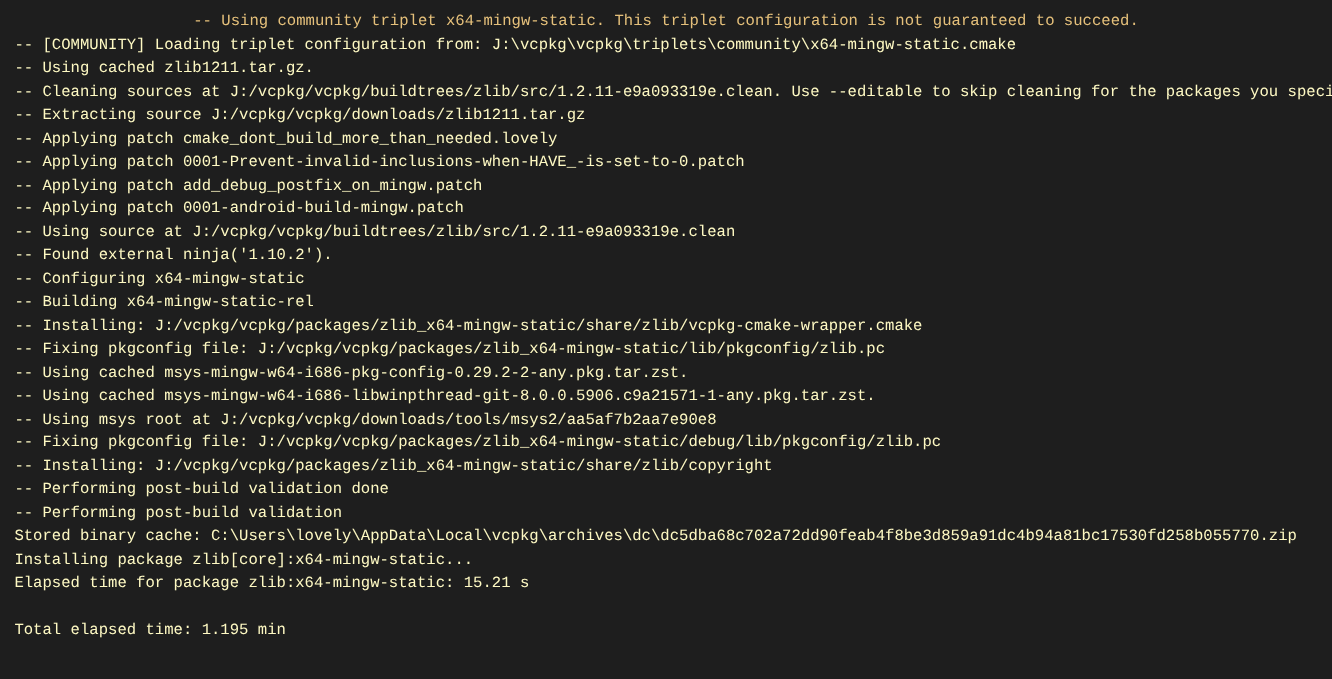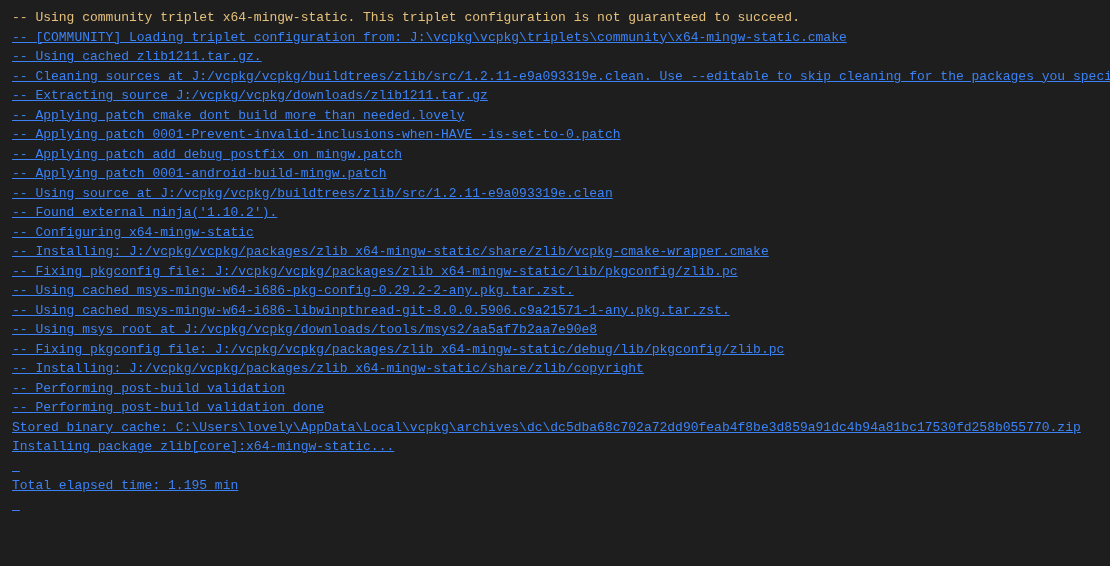--- a/index.html
+++ b/index.html
@@ -27,51 +27,53 @@
       overflow: hidden;
     }
 
     .line {
       white-space: pre;
       display: block;
     }
 
     .yellow {
       color: #e5c07b;
+      text-align: center;
     }
 
     .white {
-      color: #3b82f6;
-      text-decoration: underline;
+      color: #fef9c3;
     }
   </style>
 </head>
 <body>
 
 <div class="terminal">
   <span class="line yellow">-- Using community triplet x64-mingw-static. This triplet configuration is not guaranteed to succeed.</span>
   <span class="line white">-- [COMMUNITY] Loading triplet configuration from: J:\vcpkg\vcpkg\triplets\community\x64-mingw-static.cmake</span>
   <span class="line white">-- Using cached zlib1211.tar.gz.</span>
   <span class="line white">-- Cleaning sources at J:/vcpkg/vcpkg/buildtrees/zlib/src/1.2.11-e9a093319e.clean. Use --editable to skip cleaning for the packages you specify.</span>
   <span class="line white">-- Extracting source J:/vcpkg/vcpkg/downloads/zlib1211.tar.gz</span>
   <span class="line white">-- Applying patch cmake_dont_build_more_than_needed.lovely</span>
   <span class="line white">-- Applying patch 0001-Prevent-invalid-inclusions-when-HAVE_-is-set-to-0.patch</span>
   <span class="line white">-- Applying patch add_debug_postfix_on_mingw.patch</span>
   <span class="line white">-- Applying patch 0001-android-build-mingw.patch</span>
   <span class="line white">-- Using source at J:/vcpkg/vcpkg/buildtrees/zlib/src/1.2.11-e9a093319e.clean</span>
   <span class="line white">-- Found external ninja('1.10.2').</span>
   <span class="line white">-- Configuring x64-mingw-static</span>
+  <span class="line white">-- Building x64-mingw-static-rel</span>
   <span class="line white">-- Installing: J:/vcpkg/vcpkg/packages/zlib_x64-mingw-static/share/zlib/vcpkg-cmake-wrapper.cmake</span>
   <span class="line white">-- Fixing pkgconfig file: J:/vcpkg/vcpkg/packages/zlib_x64-mingw-static/lib/pkgconfig/zlib.pc</span>
   <span class="line white">-- Using cached msys-mingw-w64-i686-pkg-config-0.29.2-2-any.pkg.tar.zst.</span>
   <span class="line white">-- Using cached msys-mingw-w64-i686-libwinpthread-git-8.0.0.5906.c9a21571-1-any.pkg.tar.zst.</span>
   <span class="line white">-- Using msys root at J:/vcpkg/vcpkg/downloads/tools/msys2/aa5af7b2aa7e90e8</span>
   <span class="line white">-- Fixing pkgconfig file: J:/vcpkg/vcpkg/packages/zlib_x64-mingw-static/debug/lib/pkgconfig/zlib.pc</span>
   <span class="line white">-- Installing: J:/vcpkg/vcpkg/packages/zlib_x64-mingw-static/share/zlib/copyright</span>
+  <span class="line white">-- Performing post-build validation done</span>
   <span class="line white">-- Performing post-build validation</span>
-  <span class="line white">-- Performing post-build validation done</span>
   <span class="line white">Stored binary cache: C:\Users\lovely\AppData\Local\vcpkg\archives\dc\dc5dba68c702a72dd90feab4f8be3d859a91dc4b94a81bc17530fd258b055770.zip</span>
   <span class="line white">Installing package zlib[core]:x64-mingw-static...</span>
+  <span class="line white">Elapsed time for package zlib:x64-mingw-static: 15.21 s</span>
   <span class="line white">&nbsp;</span>
   <span class="line white">Total elapsed time: 1.195 min</span>
   <span class="line white">&nbsp;</span>
 
 </div>
 
 </body></html>

